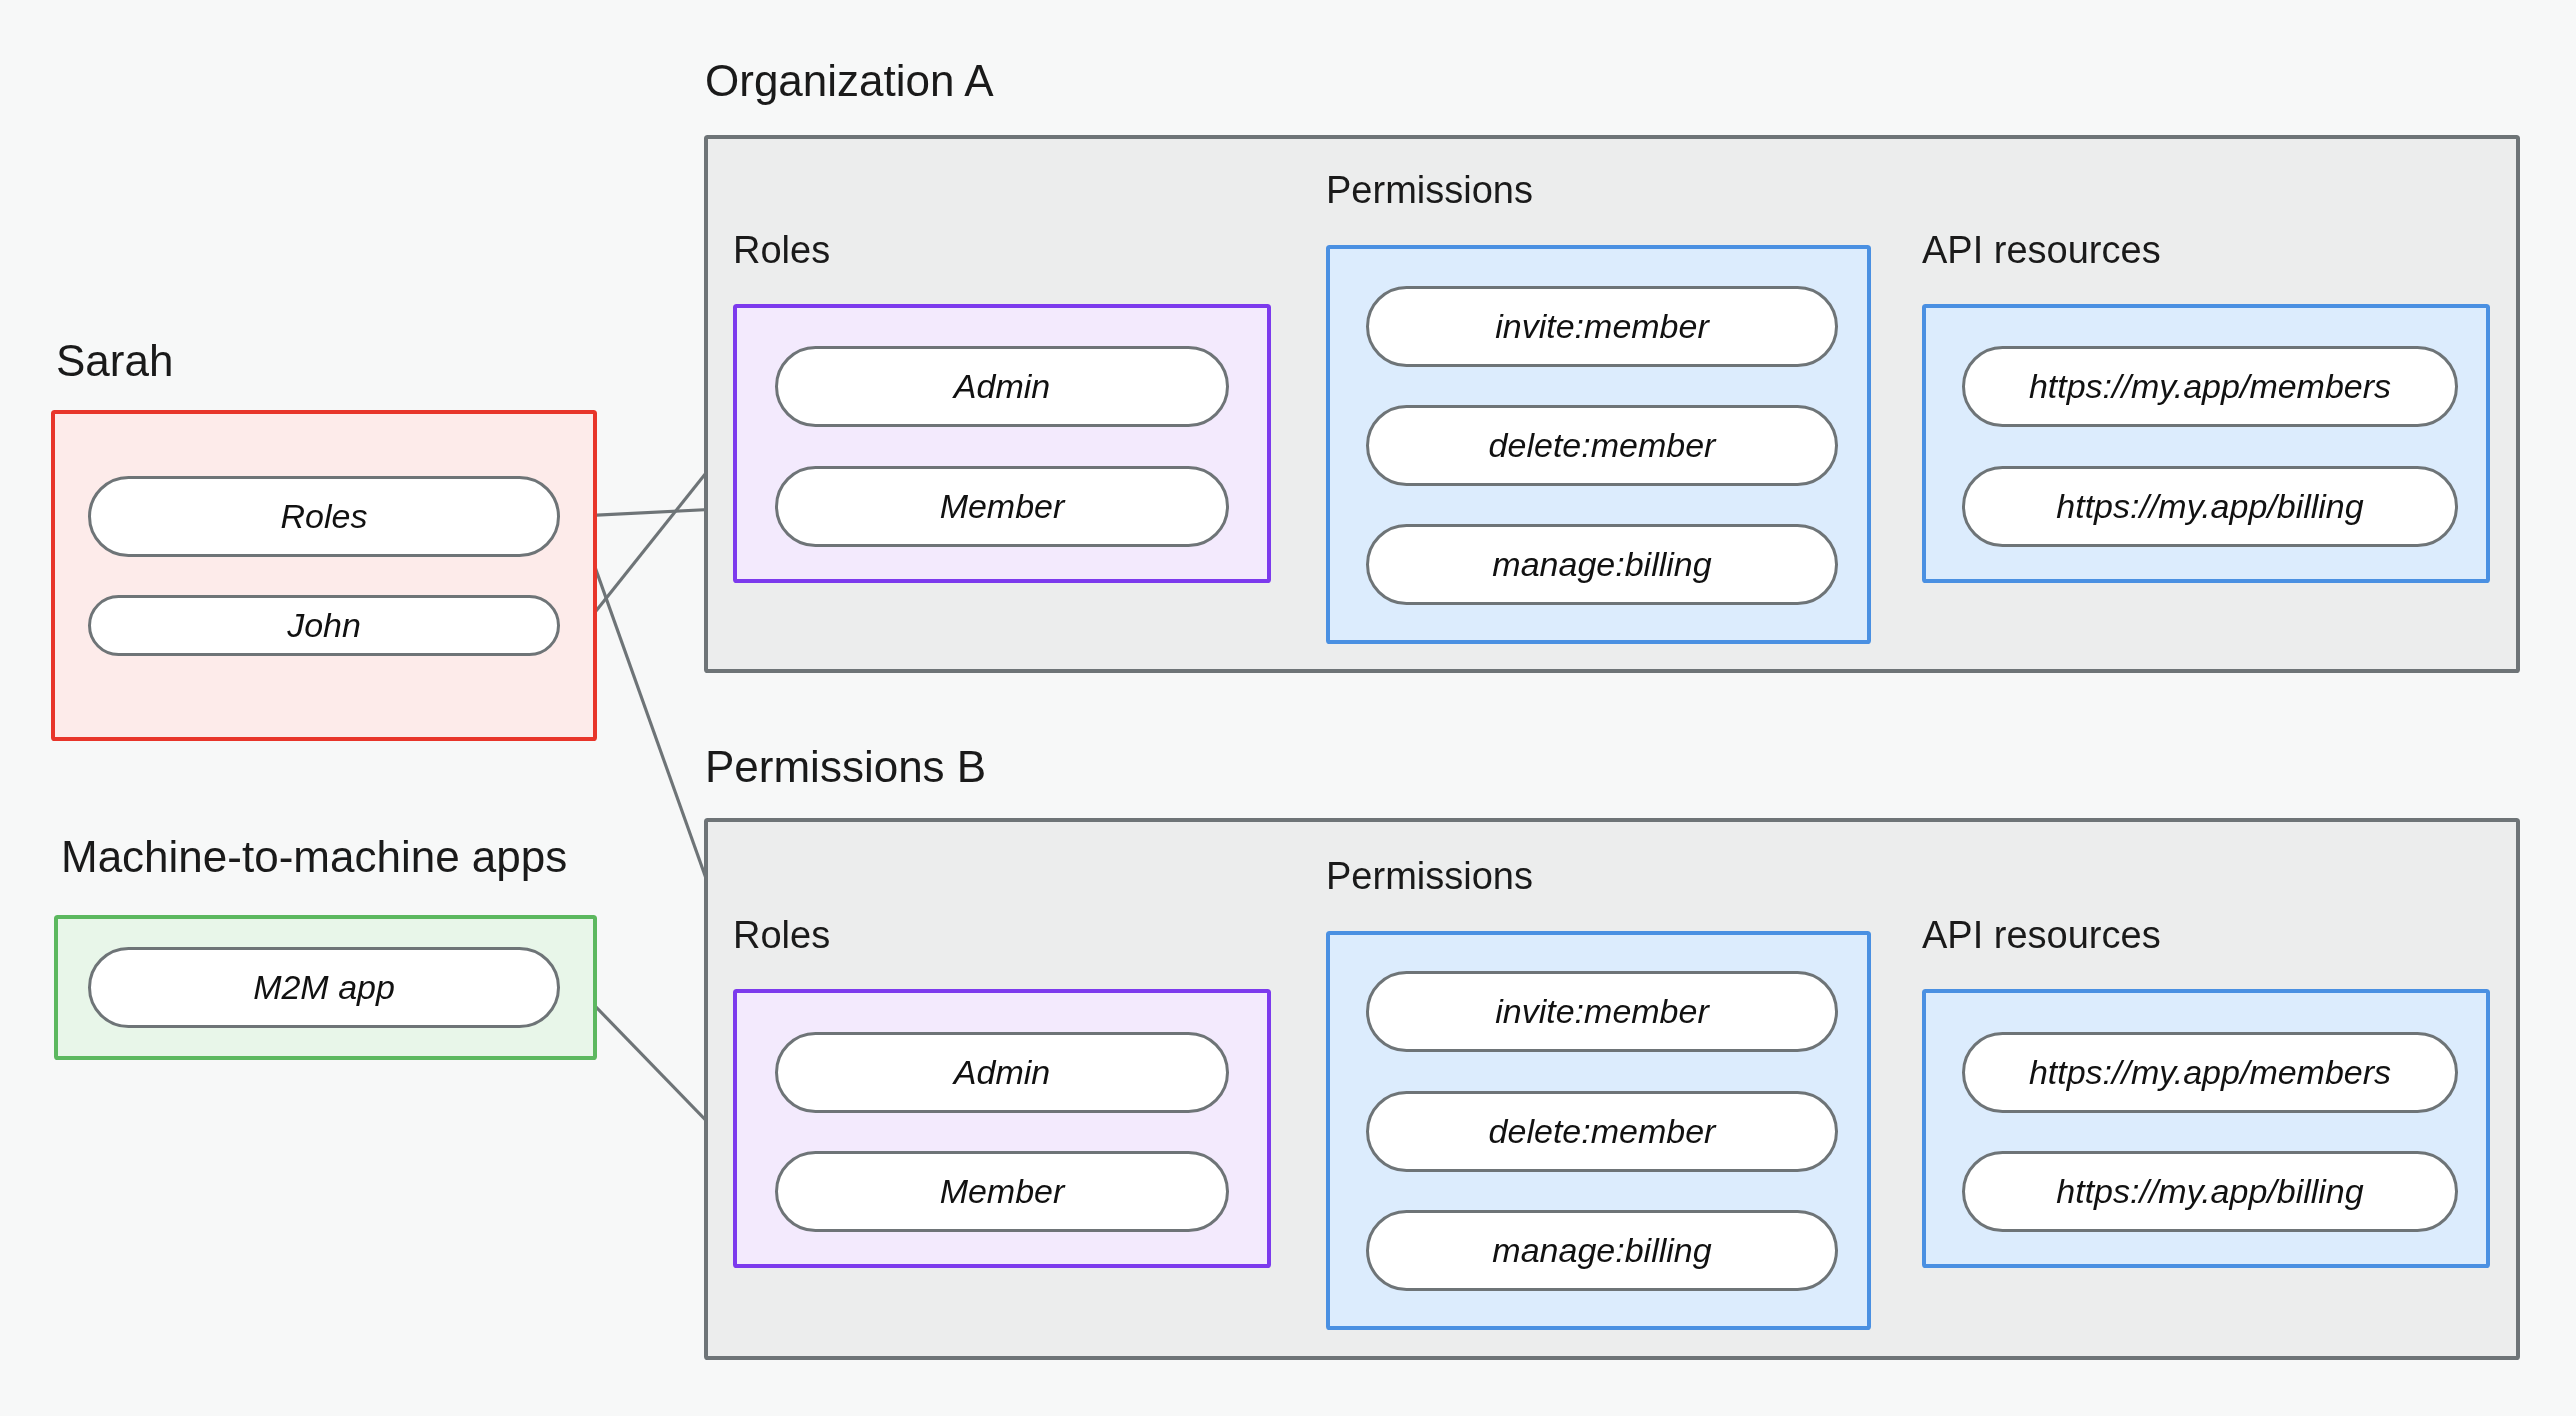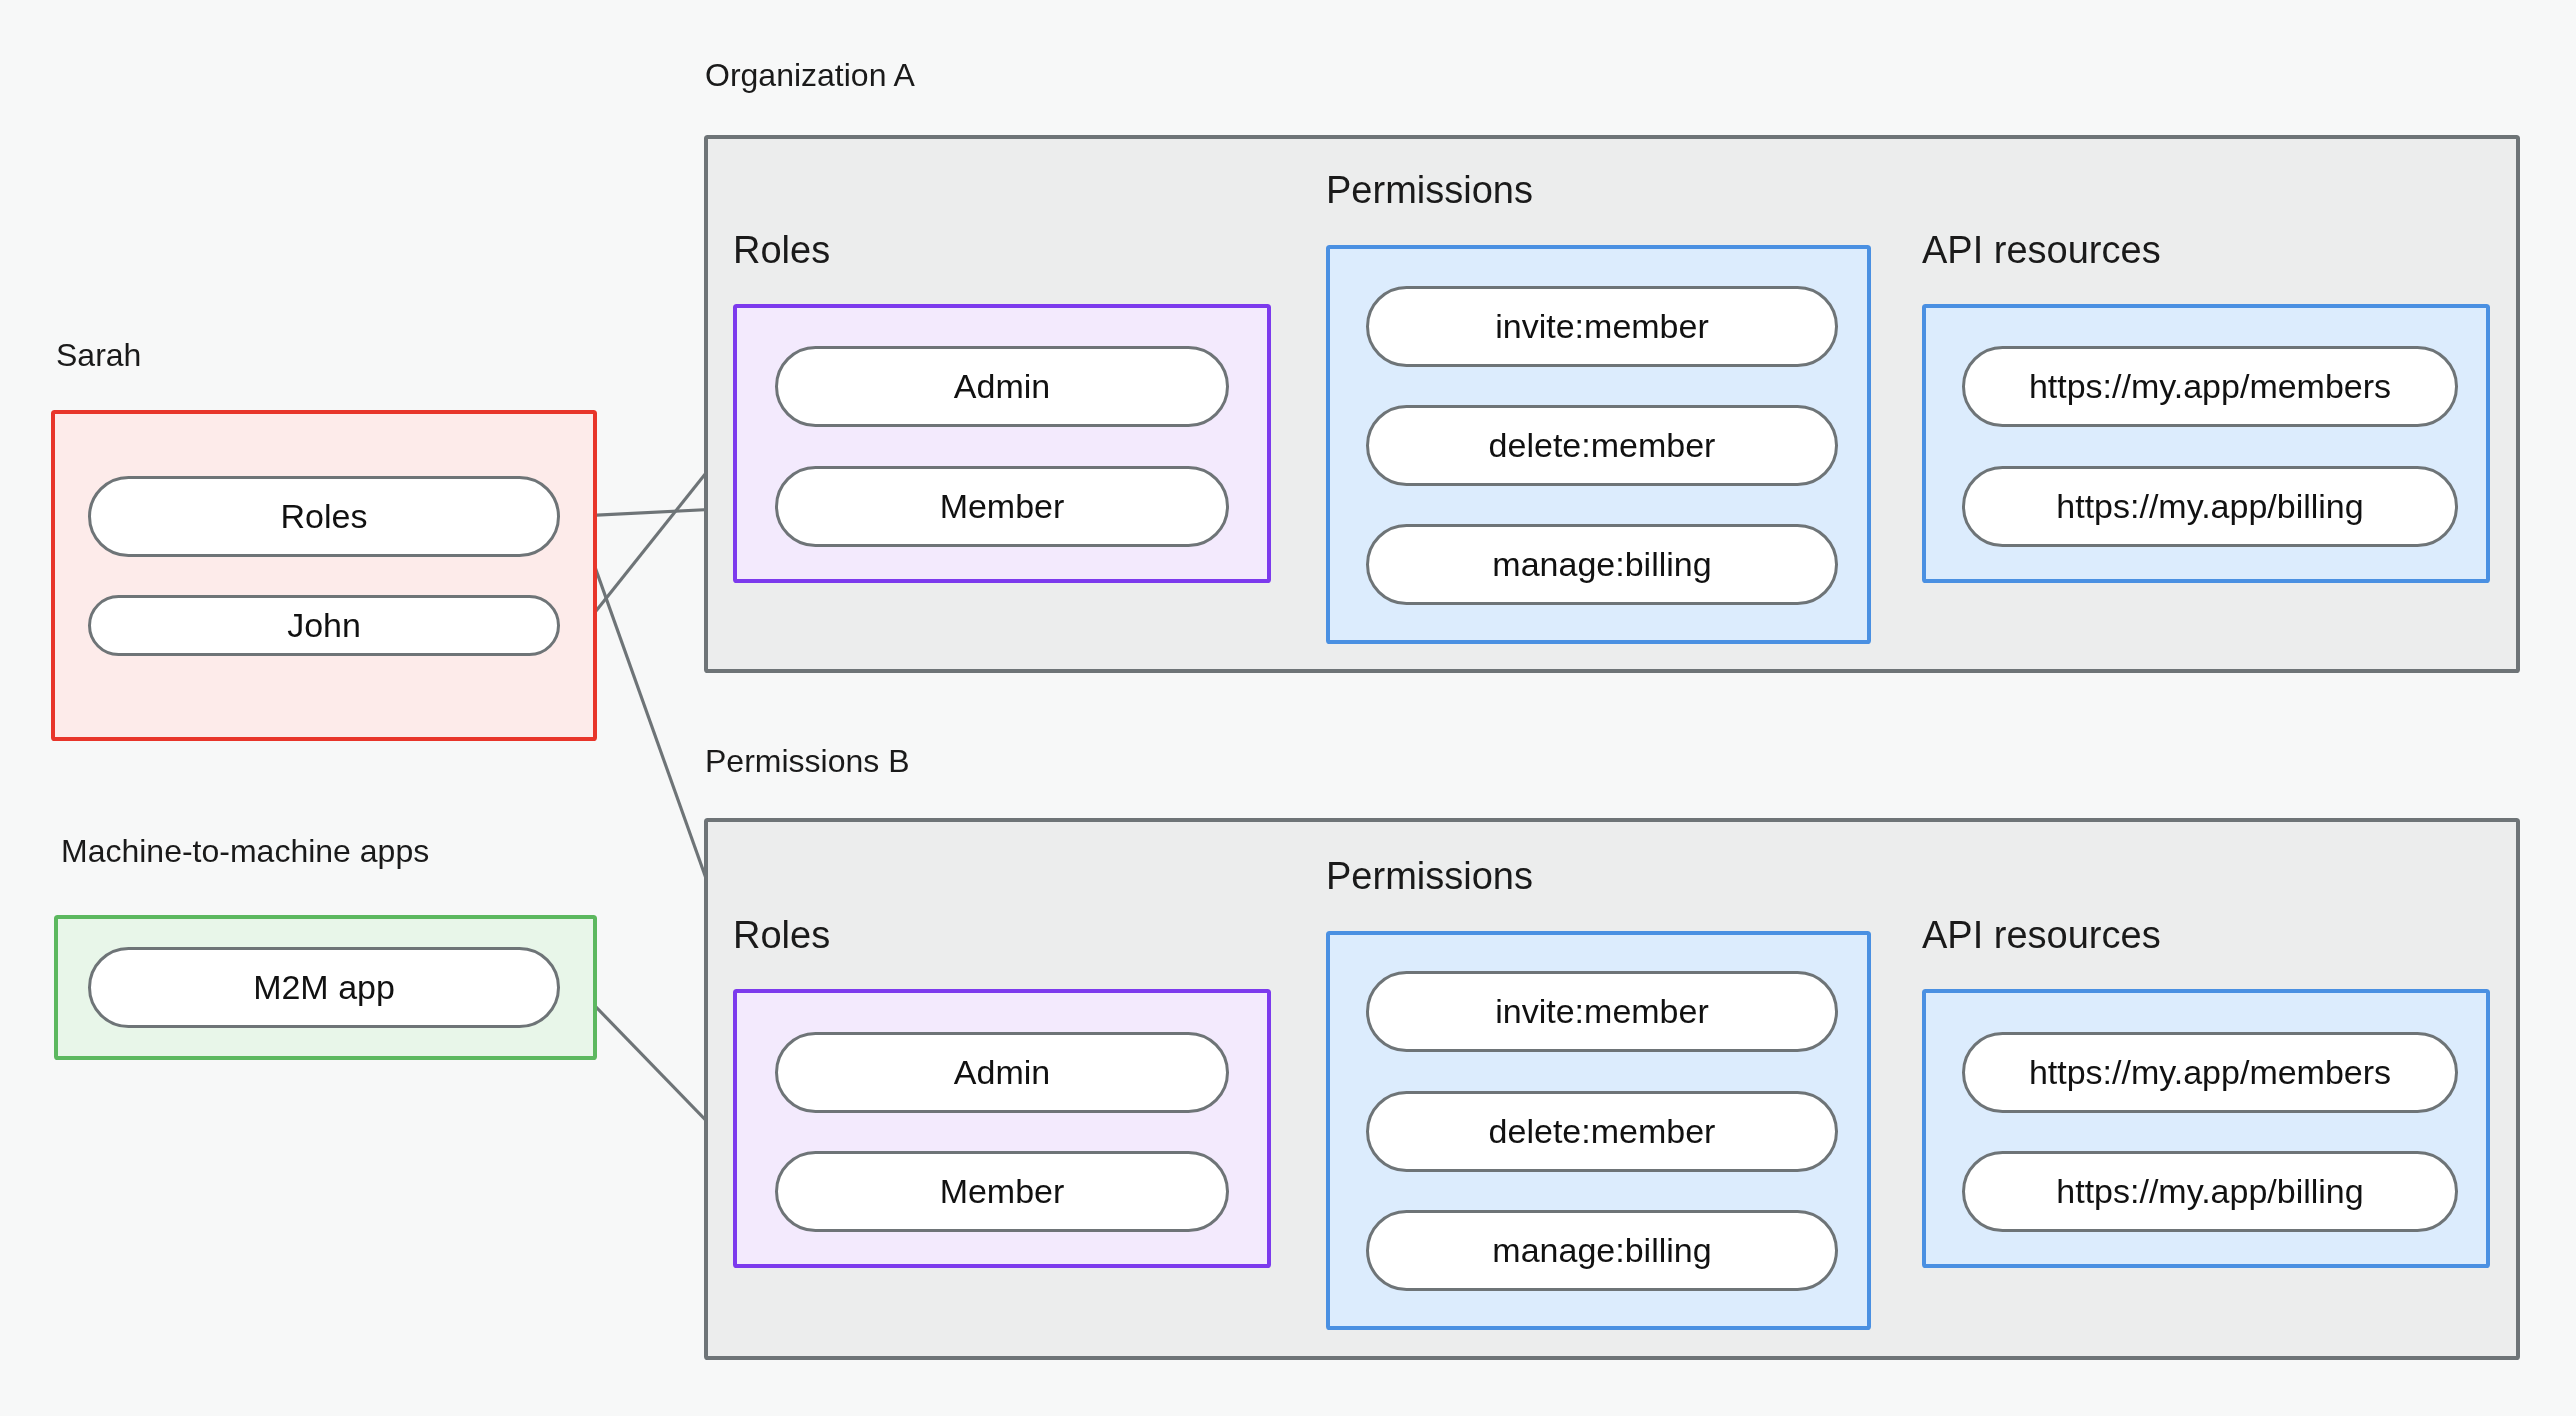--- a/index.html
+++ b/index.html
@@ -11,21 +11,21 @@
     position: relative;
     width: 2576px;
     height: 1416px;
     background: #f7f8f8;
     font-family: "Liberation Sans", sans-serif;
     overflow: hidden;
   }
   
   .grp-label {
     position: absolute;
-    font-size: 32px;
+    font-size: 44px;
     color: #1a1a1a;
     white-space: nowrap;
     line-height: 1;
   }
   .grp-label.small {
     font-size: 38px;
   }
   
   .box {
     position: absolute;
@@ -45,20 +45,21 @@
     box-sizing: border-box;
     background: #ffffff;
     border: 3.6px solid #6e7477;
     border-radius: 900px;
     display: flex;
     align-items: center;
     justify-content: center;
     font-size: 34px;
     color: #111111;
     white-space: nowrap;
+    font-style: italic;
   }
   
   #edges {
     position: absolute;
     left: 0; top: 0;
     width: 2576px;
     height: 1416px;
     pointer-events: none;
   }
   #edges line { stroke: #6e7477; stroke-width: 3.5; }

